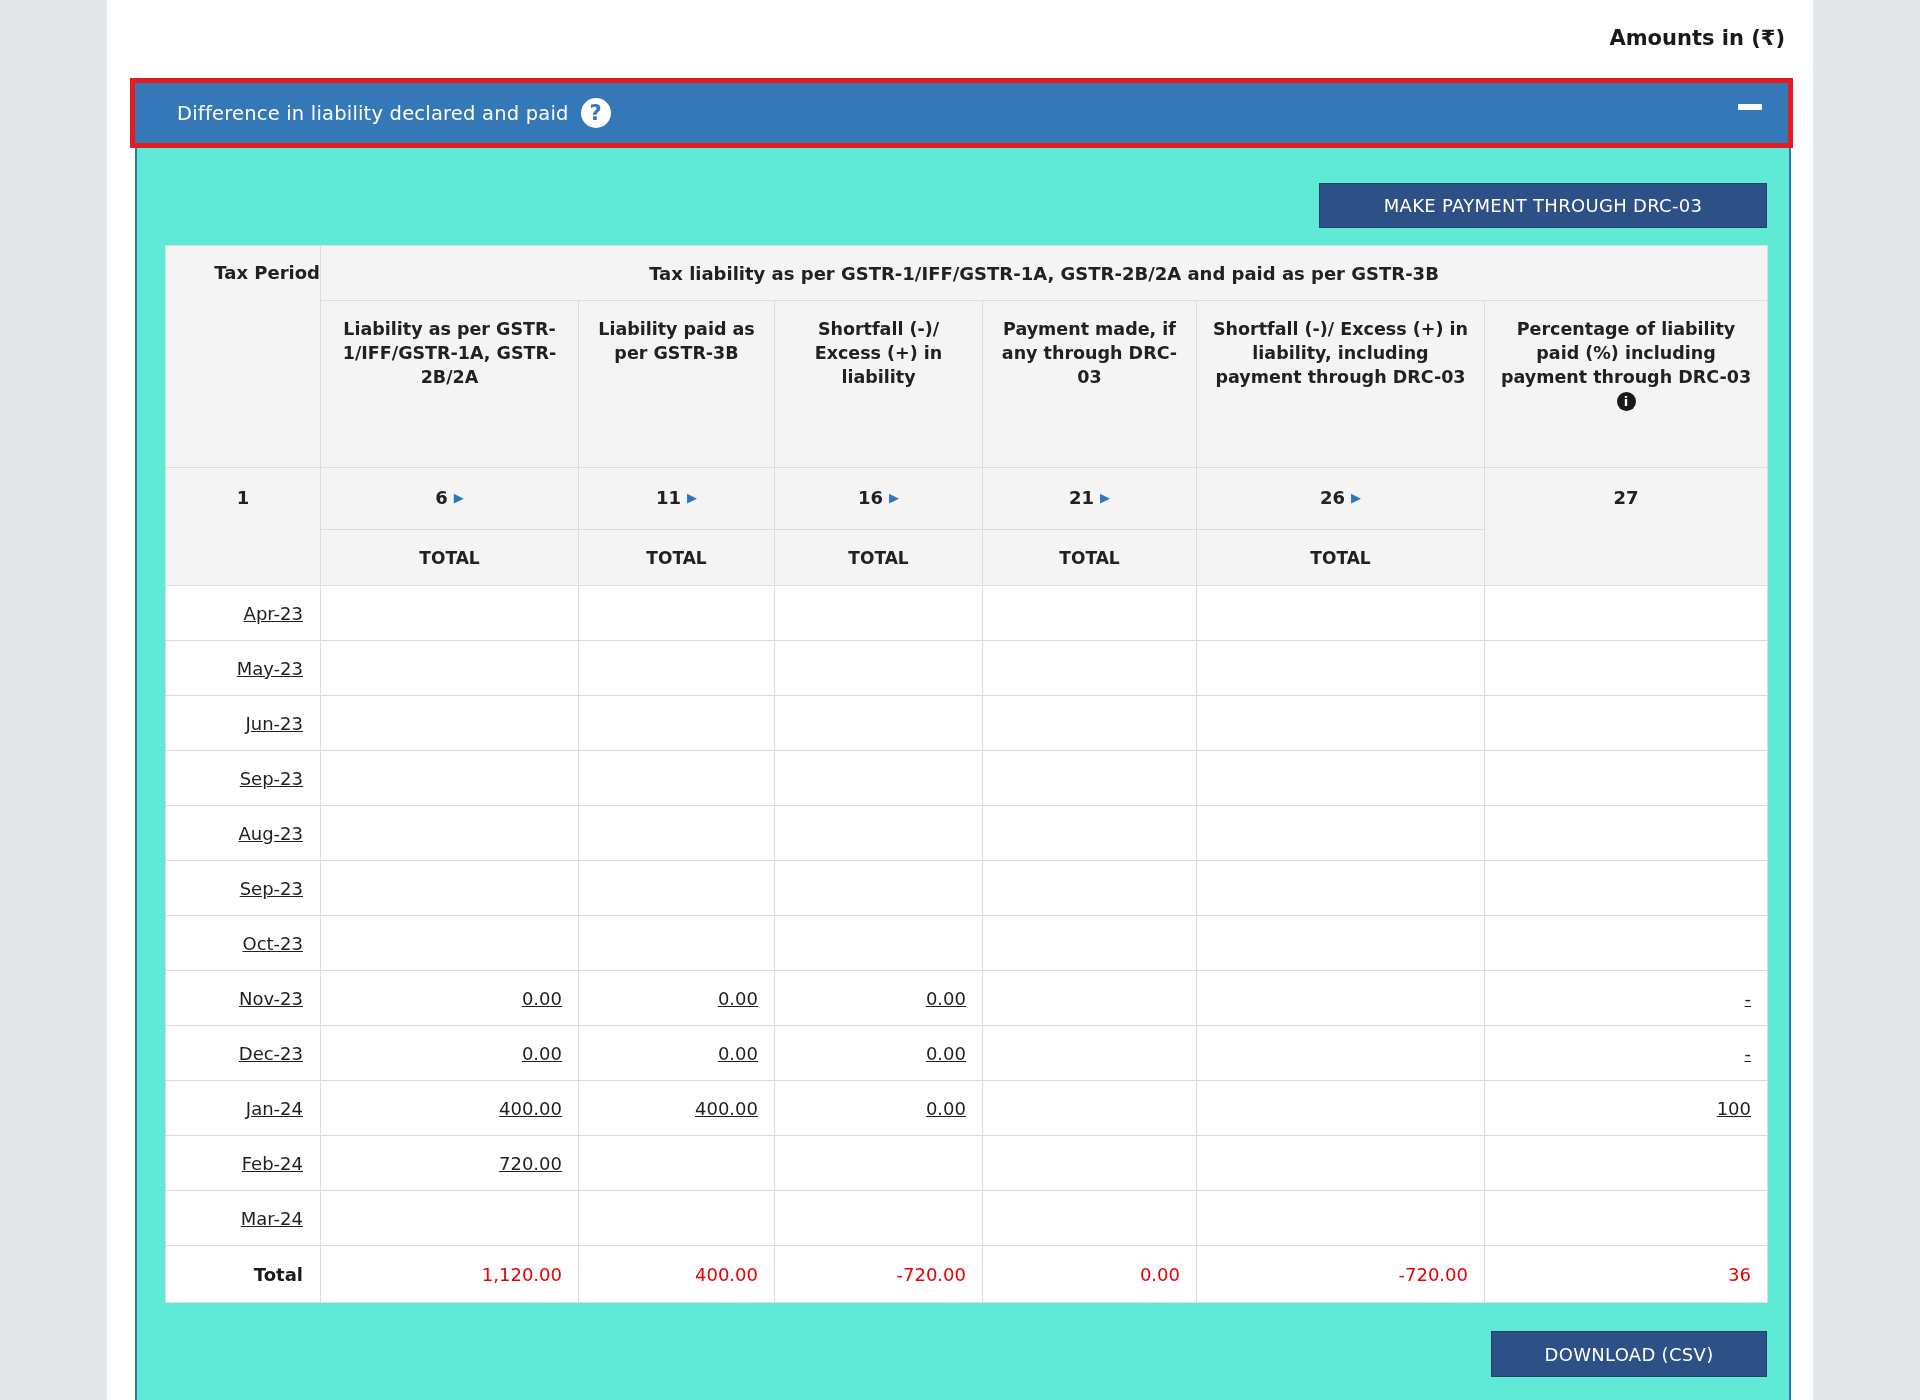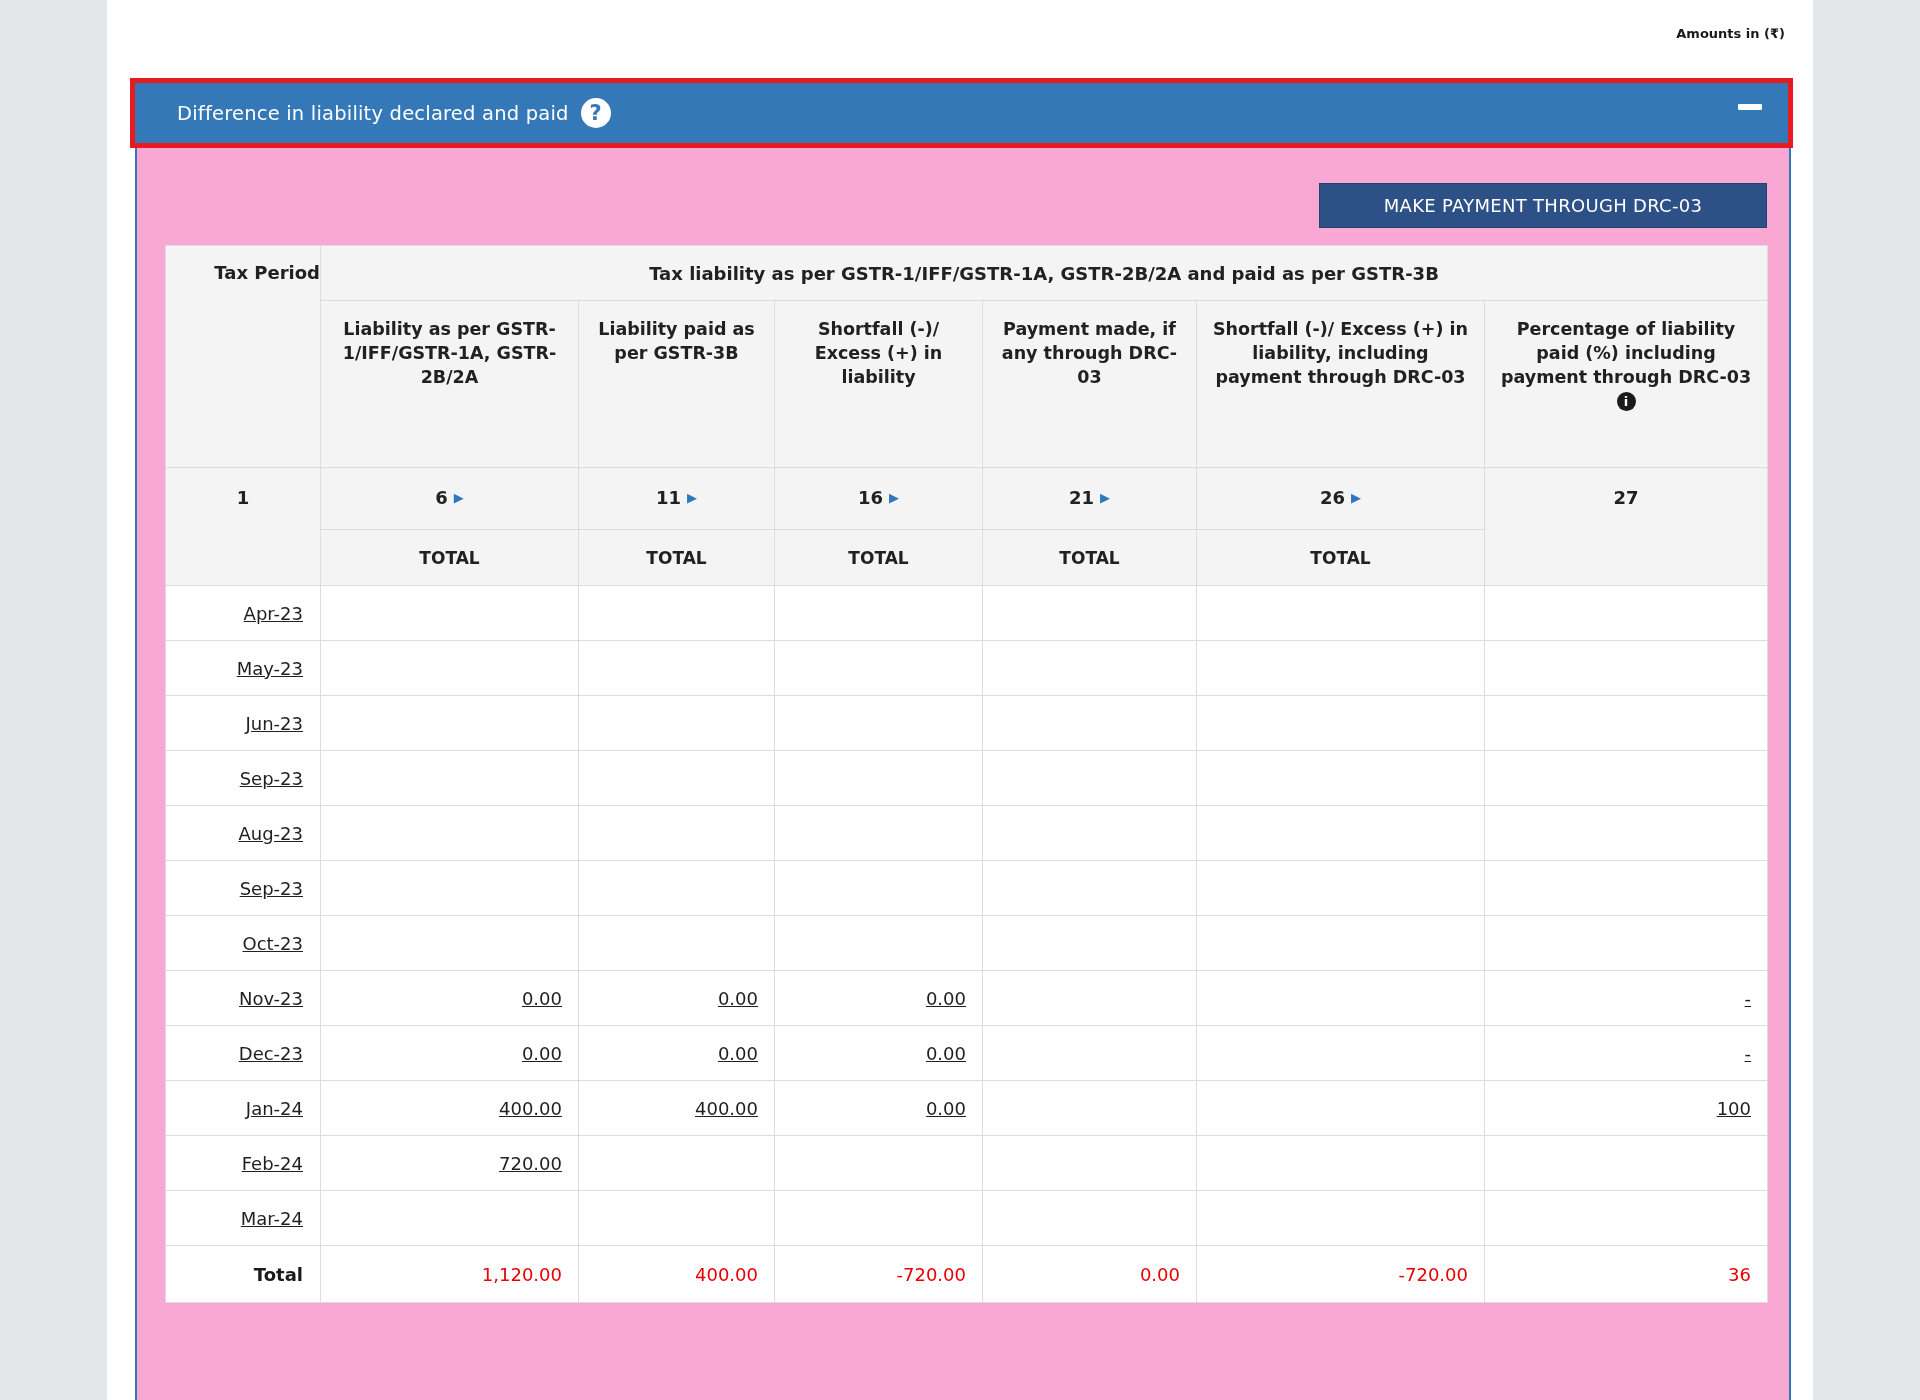--- a/index.html
+++ b/index.html
@@ -10,21 +10,21 @@
     position:relative;
     overflow:hidden;
     color:#212121;
   }
   .page-card {
     position:absolute; left:107px; top:0; width:1706px; height:1400px;
     background:#ffffff;
   }
   .amounts-note {
     position:absolute; top:26px; right:28px;
-    font-size:13px; font-weight:bold; color:#1a1a1a;
+    font-size:21px; font-weight:bold; color:#1a1a1a;
   }
   
   .collapse-header {
     position:absolute; left:23px; top:78px; width:1663px; height:70px;
     background:#3478b7; border:5px solid #e51b20;
     display:flex; align-items:center; cursor:pointer;
   }
   .collapse-header .panel-title {
     margin-left:42px; color:#ffffff; font-size:19.5px; letter-spacing:0.2px;
   }
@@ -33,21 +33,21 @@
     background:#ffffff; color:#3478b7; font-weight:bold; font-size:21px;
     display:flex; align-items:center; justify-content:center;
   }
   .collapse-minus {
     position:absolute; right:26px; top:50%; margin-top:-9px;
     width:24px; height:6px; background:#ffffff; border-radius:1px;
   }
   
   .panel-body {
     position:absolute; left:28px; top:148px; width:1656px; height:1252px;
-    background:#f9a8d4;
+    background:#5eead4;
     border-left:2px solid #3176b9; border-right:2px solid #3176b9;padding-left:8px;
   }
   .btn {
     background:#2d5087; color:#ffffff; border:1px solid #24416e;
     font-family:inherit; font-size:18px; letter-spacing:0.3px;
     display:flex; align-items:center; justify-content:center; cursor:pointer;
   }
   .btn-make-payment {
     position:absolute; left:1182px; top:35px; width:448px; height:45px;
   }
@@ -291,14 +291,15 @@
           <td class="val">1,120.00</td>
           <td class="val">400.00</td>
           <td class="val">-720.00</td>
           <td class="val">0.00</td>
           <td class="val">-720.00</td>
           <td class="val">36</td>
         </tr>
       </tbody>
     </table>
 
+    <button class="btn btn-download">DOWNLOAD (CSV)</button>
   </div>
 </div>
 
 </body></html>

